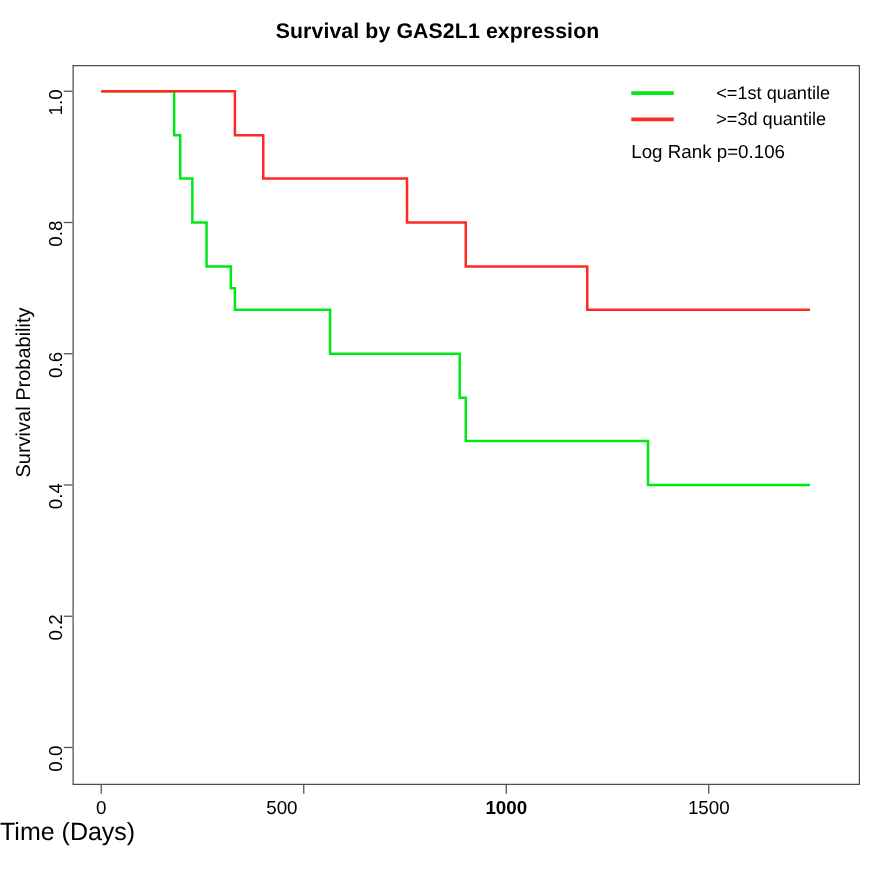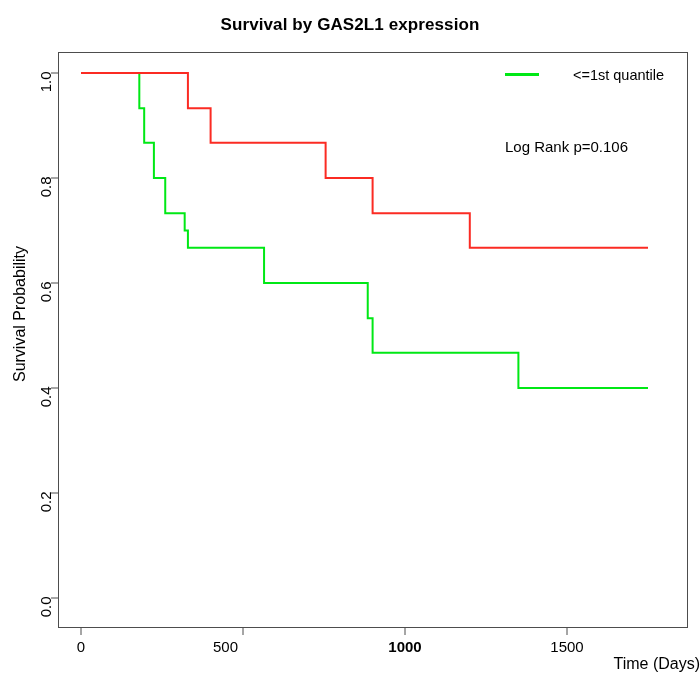--- a/index.html
+++ b/index.html
@@ -70,22 +70,22 @@
     font-size: 16px;
     transform: rotate(-90deg);
     transform-origin: 50% 50%;
     white-space: nowrap;
   }
   #xlab {
     position: absolute;
     left: 0;
     top: 655px;
     width: 700px;
-    text-align: right;
-    font-size: 16px;
+    text-align: left;
+    font-size: 20px;
   }
   #legend {
     position: absolute;
     left: 505px;
     top: 64px;
     width: 180px;
   }
   .legend-row {
     display: flex;
     align-items: center;
@@ -103,21 +103,20 @@
   .legend-text {
     font-size: 14.5px;
     white-space: nowrap;
   }
   #pvalue {
     position: absolute;
     left: 505px;
     top: 113px;
     font-size: 15px;
     white-space: nowrap;
-    margin-top: 25px;
   }
 </style>
 </head>
 <body>
 
 <div id="chart-root">
 
   <div id="chart-title">Survival by GAS2L1 expression</div>
 
   <div id="plot-frame"></div>
@@ -159,17 +158,21 @@
     </div>
 
   <div id="ylab">Survival Probability</div>
   <div id="xlab">Time (Days)</div>
 
   <div id="legend">
     <div class="legend-row">
       <span class="legend-swatch" style="border-top-color: rgb(0, 232, 21);"></span>
       <span class="legend-text">&lt;=1st quantile</span>
     </div>
+    <div class="legend-row">
+      <span class="legend-swatch" style="border-top-color: rgb(251, 43, 35);"></span>
+      <span class="legend-text">&gt;=3d quantile</span>
+    </div>
   </div>
 
   <div id="pvalue">Log Rank p=0.106</div>
 
 </div>
 
 </body></html>

